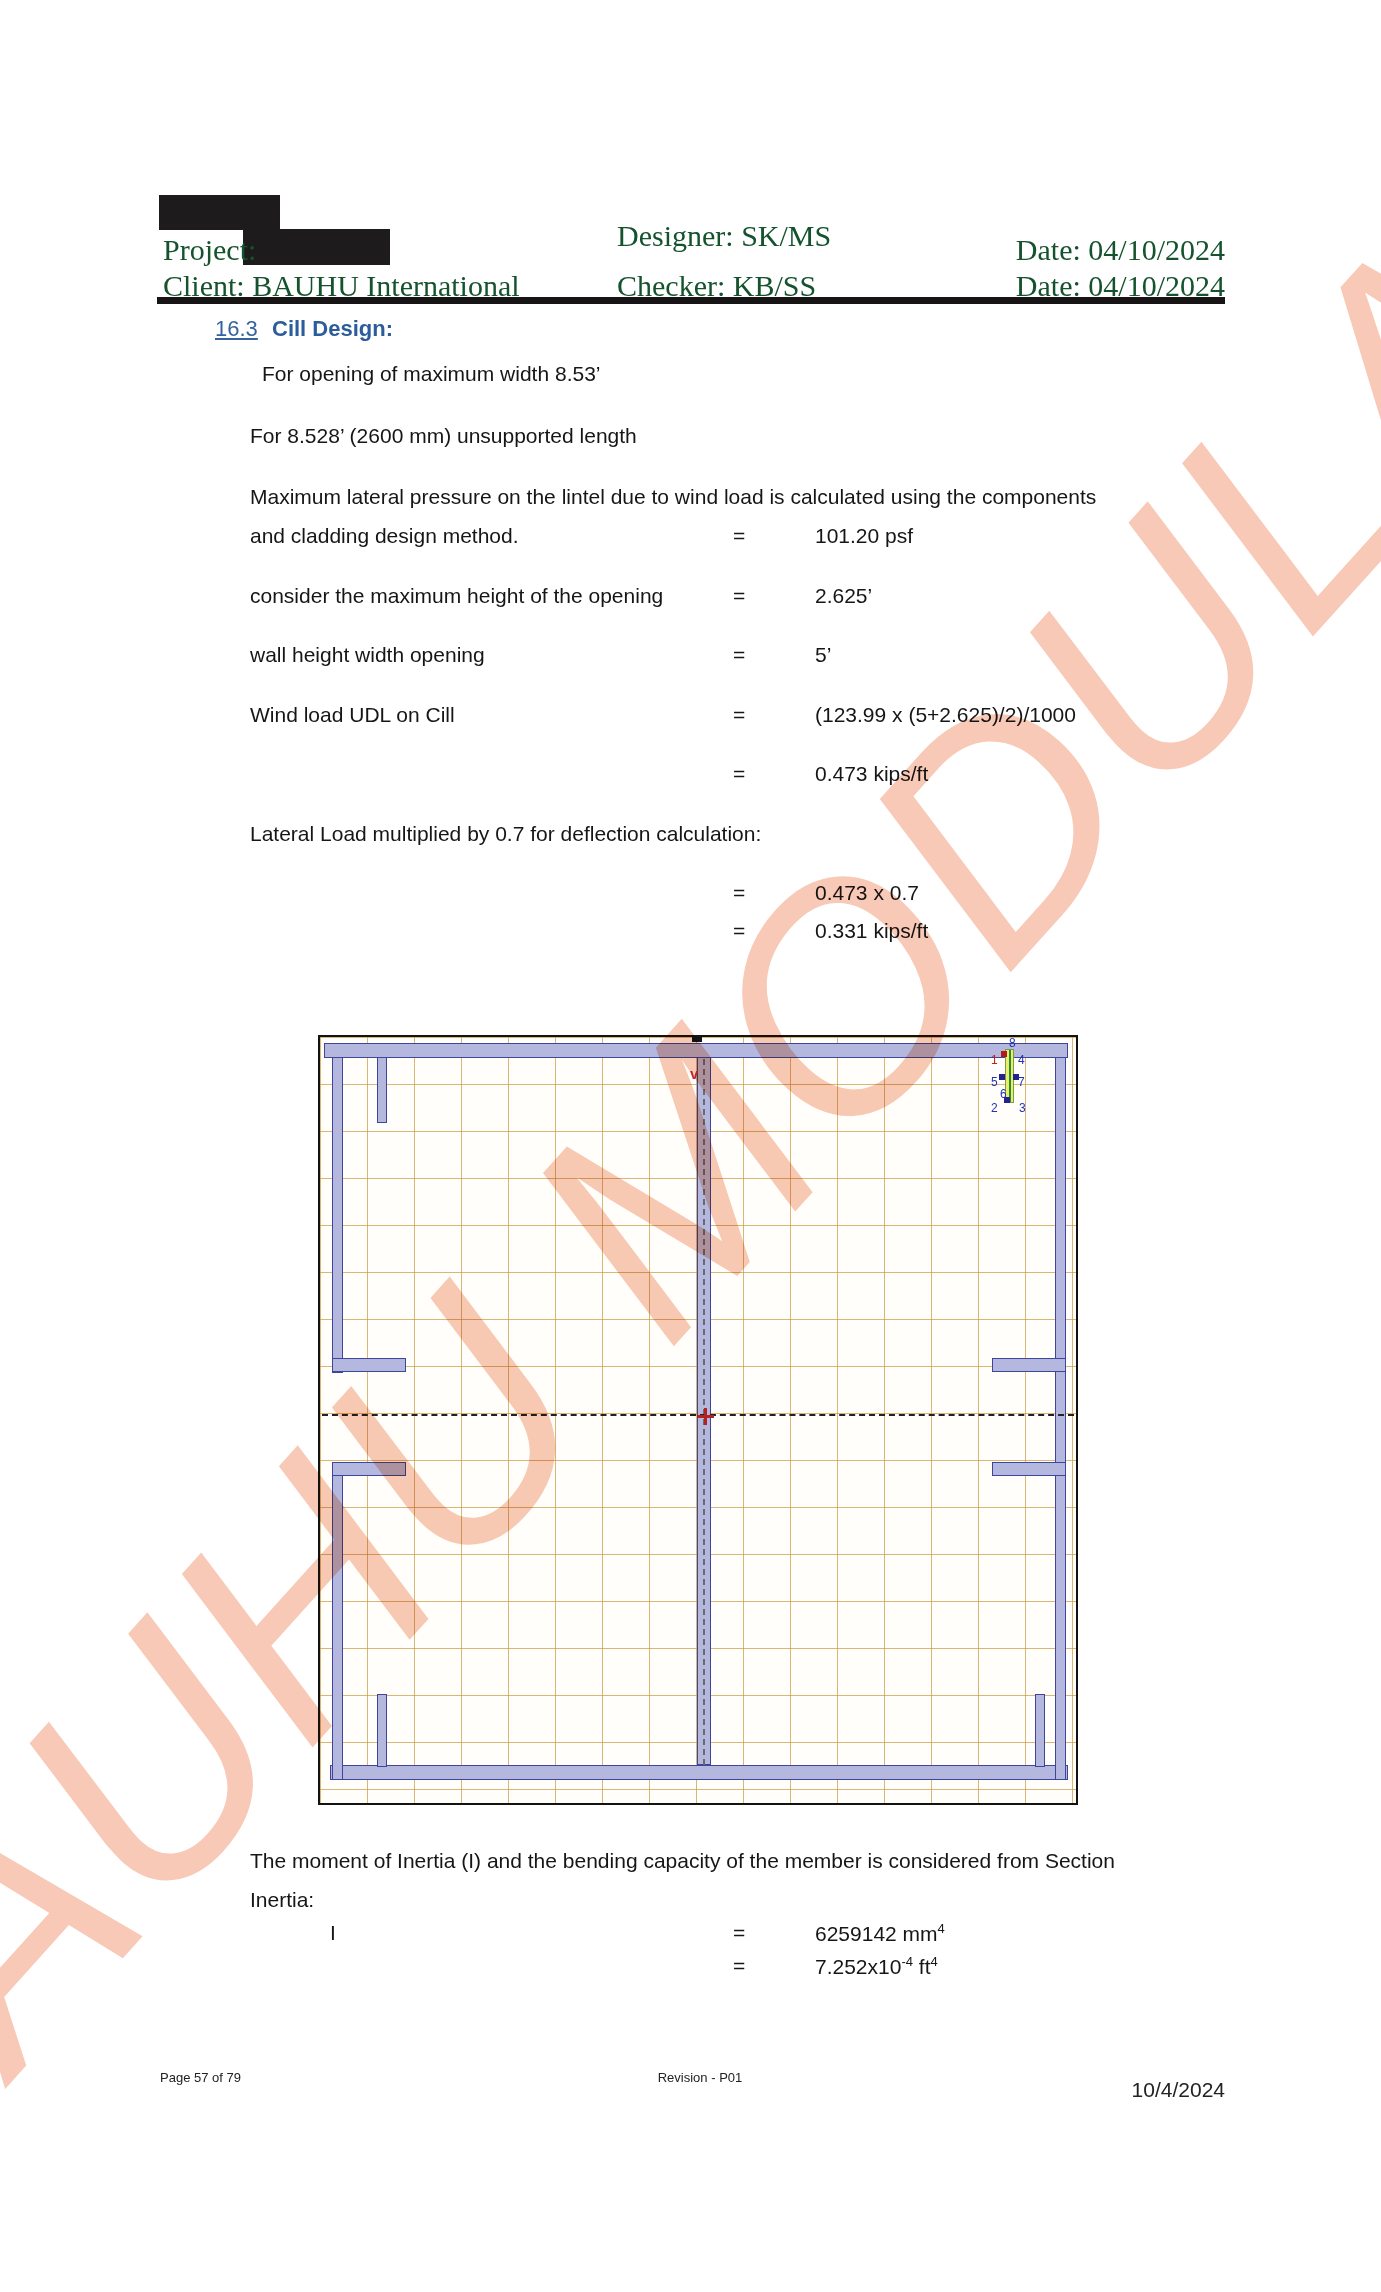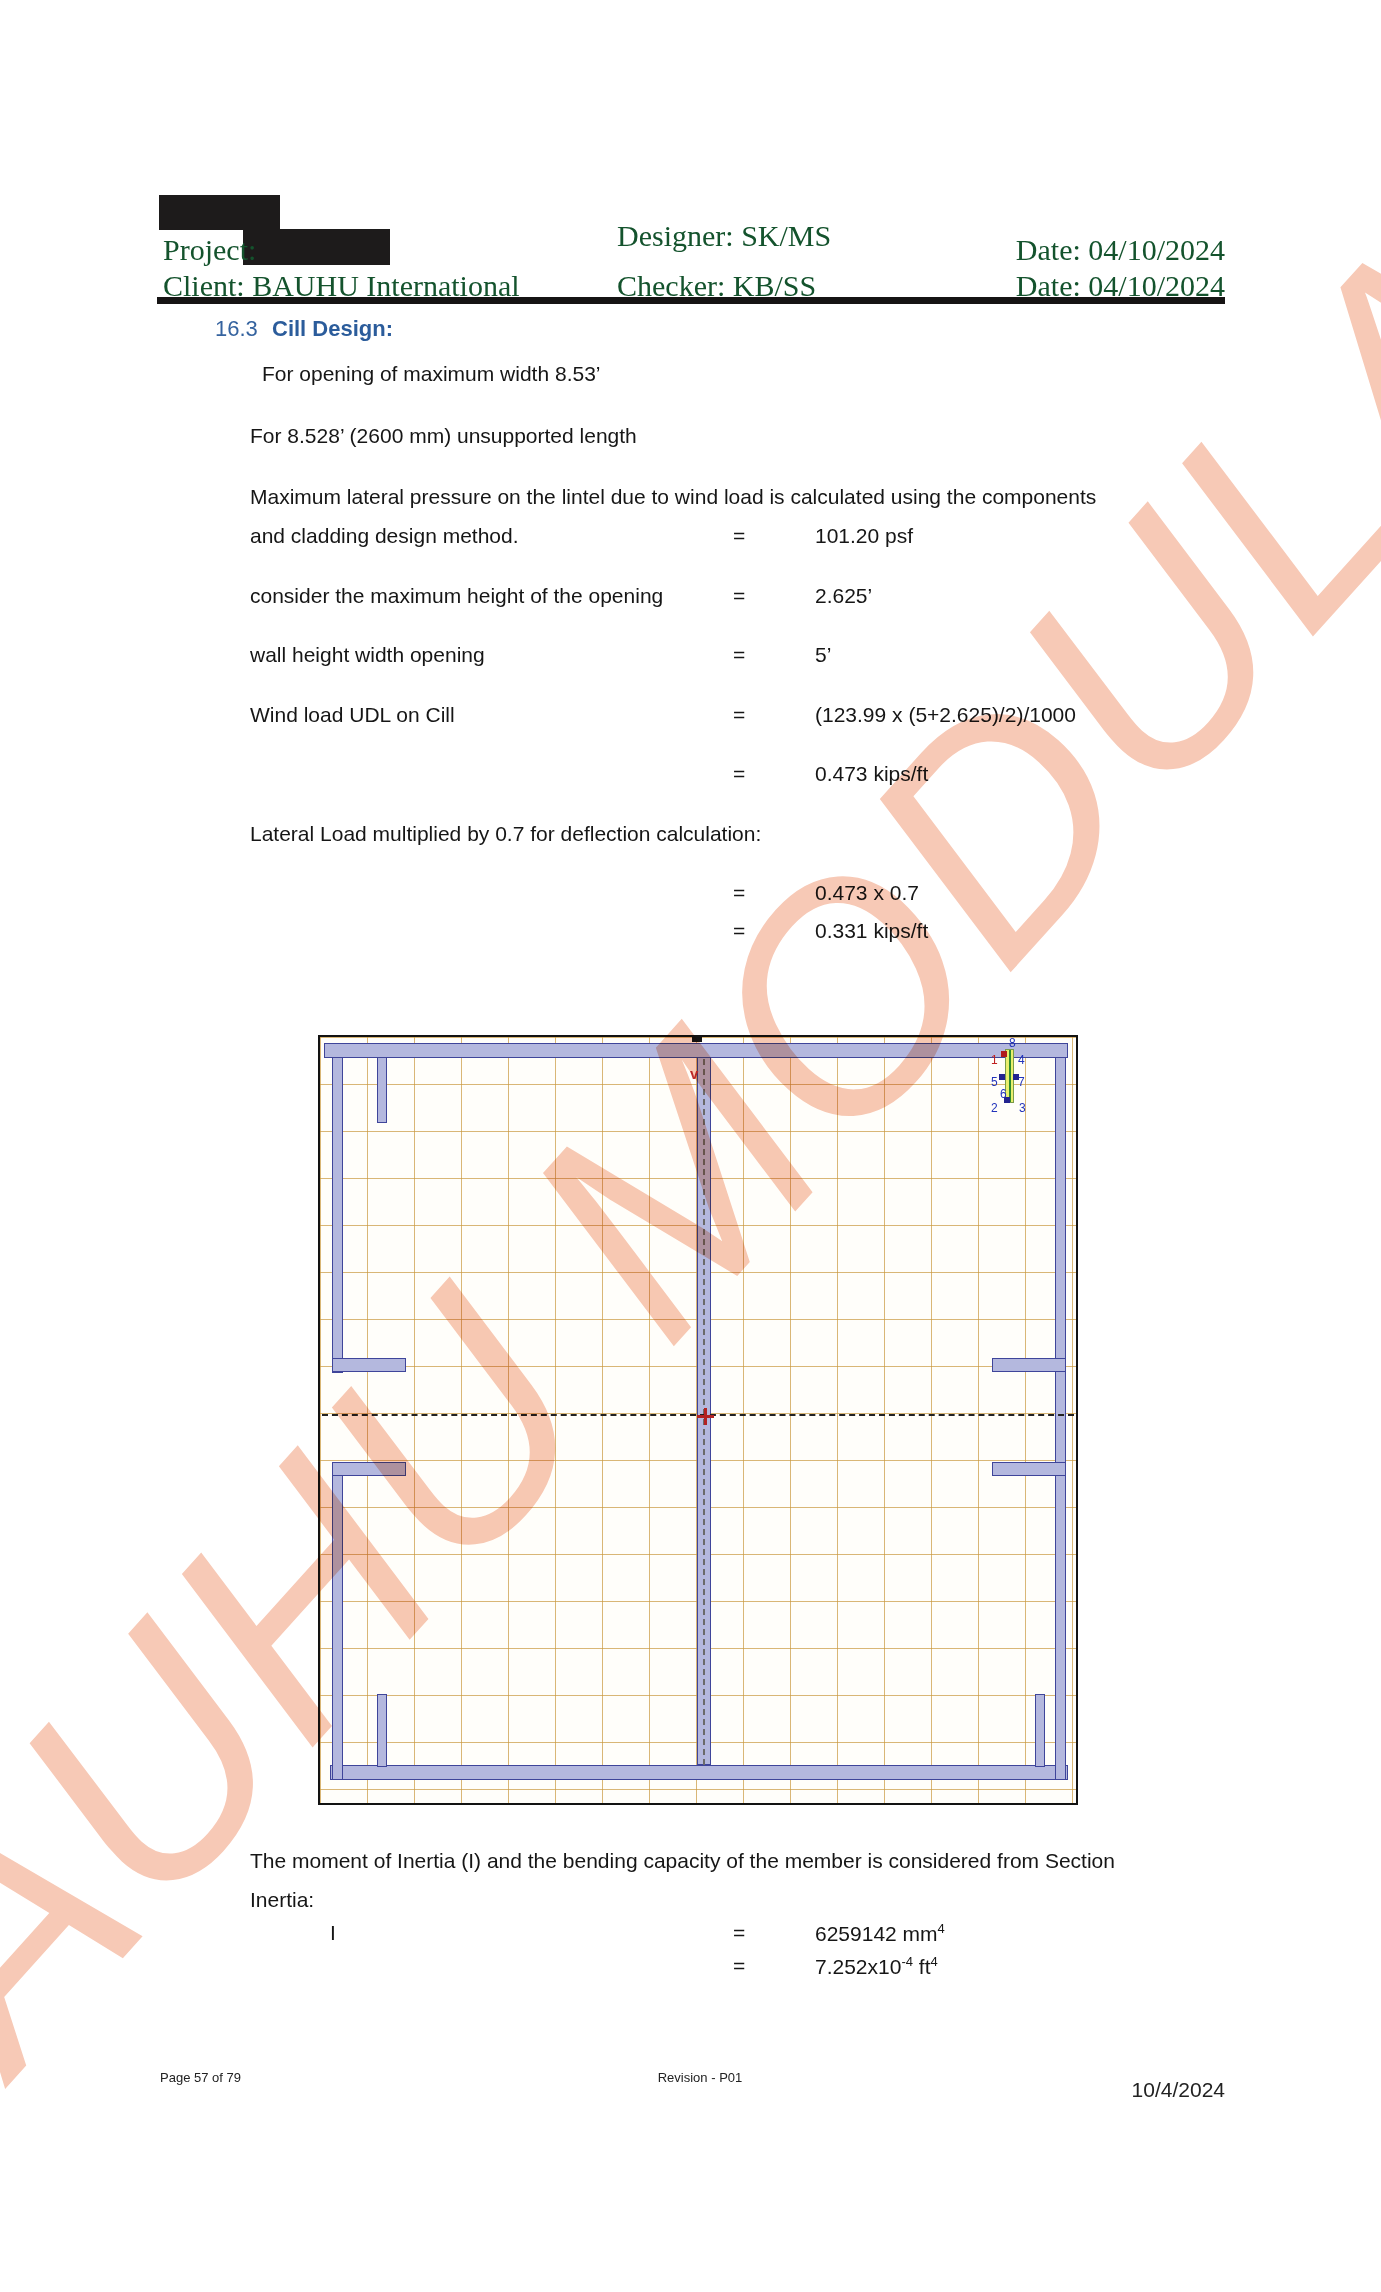--- a/index.html
+++ b/index.html
@@ -7,21 +7,21 @@
   .page {
     position:relative; width:1381px; height:2292px;
     background:#ffffff; overflow:hidden;
     font-family:"Liberation Sans", sans-serif; color:#1b1b1b;
   }
   .abs { position:absolute; white-space:nowrap; }
   .htext { font-size:30px; color:#14532d;font-family:Liberation Serif, serif; }
   .btext { font-size:21px; color:#161616; }
   .redact { position:absolute; background:#1d1b1b; }
   .rule { position:absolute; left:157px; top:297px; width:1068px; height:7px; background:#161414; }
-  .sec-num { font-size:22px; color:#35639f; }
+  .sec-num { font-size:22px; color:#35639f;text-decoration:underline; }
   .sec-title { font-size:22px; font-weight:bold; color:#2b5c9b; }
   .eq { position:absolute; left:733px; }
   .val { position:absolute; left:815px; }
   .lbl { position:absolute; left:250px; }
   sup.s { font-size:13px; }
   
   .drawing {
     position:absolute; left:318px; top:1035px; width:760px; height:770px;
     border:2px solid #121212; background:#fffefa;
   }

